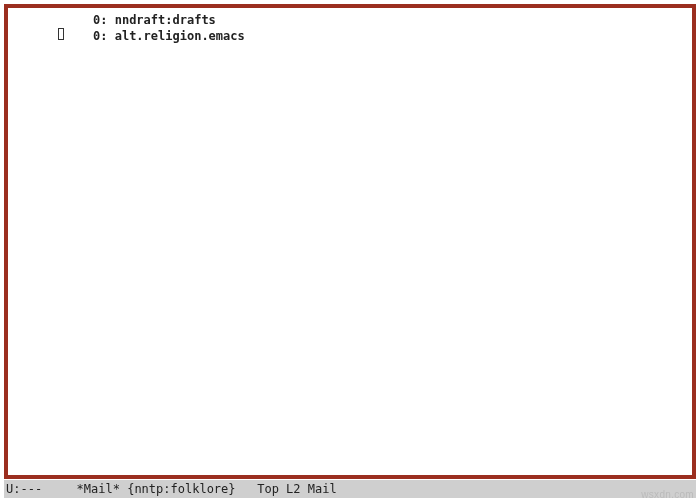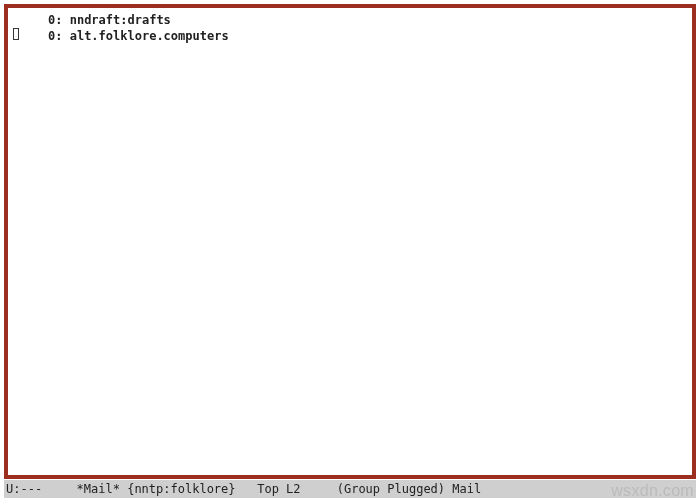--- a/index.html
+++ b/index.html
@@ -23,20 +23,21 @@
       right: 4px;
       bottom: 25px;
       border: 4px solid #9b2e1f;
       background: #ffffff;
     }
     .buffer {
       padding: 4px 0 0 0;
       color: #222;
       line-height: 1.35;
       position: relative;
+      margin-left: 45px;
     }
     .cursor {
       position: absolute;
       left: 5px;
       top: 20px;
       width: 6px;
       height: 12px;
       border: 1px solid #333;
     }
     .group-line {
@@ -67,42 +68,41 @@
       height: 14px;
       position: relative;
       margin: 0 2px;
       vertical-align: middle;
     }
     .watermark {
       position: absolute;
       right: 6px;
       bottom: 4px;
       font-family: Arial, sans-serif;
-      font-size: 16px;
+      font-size: 10px;
       color: #bbb;
       letter-spacing: 0.3px;
     }
   </style>
 </head>
 <body>
 
 <div class="frame">
   <div class="buffer">
     <div class="cursor"></div>
     <div class="group-line"><span>0</span>: <span>nndraft:drafts</span></div>
-    <div class="group-line"><span>0</span>: <span>alt.folklore.computers</span></div>
+    <div class="group-line"><span>0</span>: <span>alt.religion.emacs</span></div>
   </div>
 </div>
 
 <div class="modeline">
   <span class="ml-seg">U:--- </span>
   <span class="ml-icon">
     
   </span>
   <span class="ml-seg"> *Mail*</span>
   <span class="ml-seg"> {nntp:folklore}</span>
   <span class="ml-seg">   Top</span>
   <span class="ml-seg"> L2</span>
-  <span class="ml-seg">     (Group Plugged)</span>
   <span class="ml-seg"> Mail</span>
 </div>
 
 <div class="watermark">wsxdn.com</div>
 
 </body></html>

